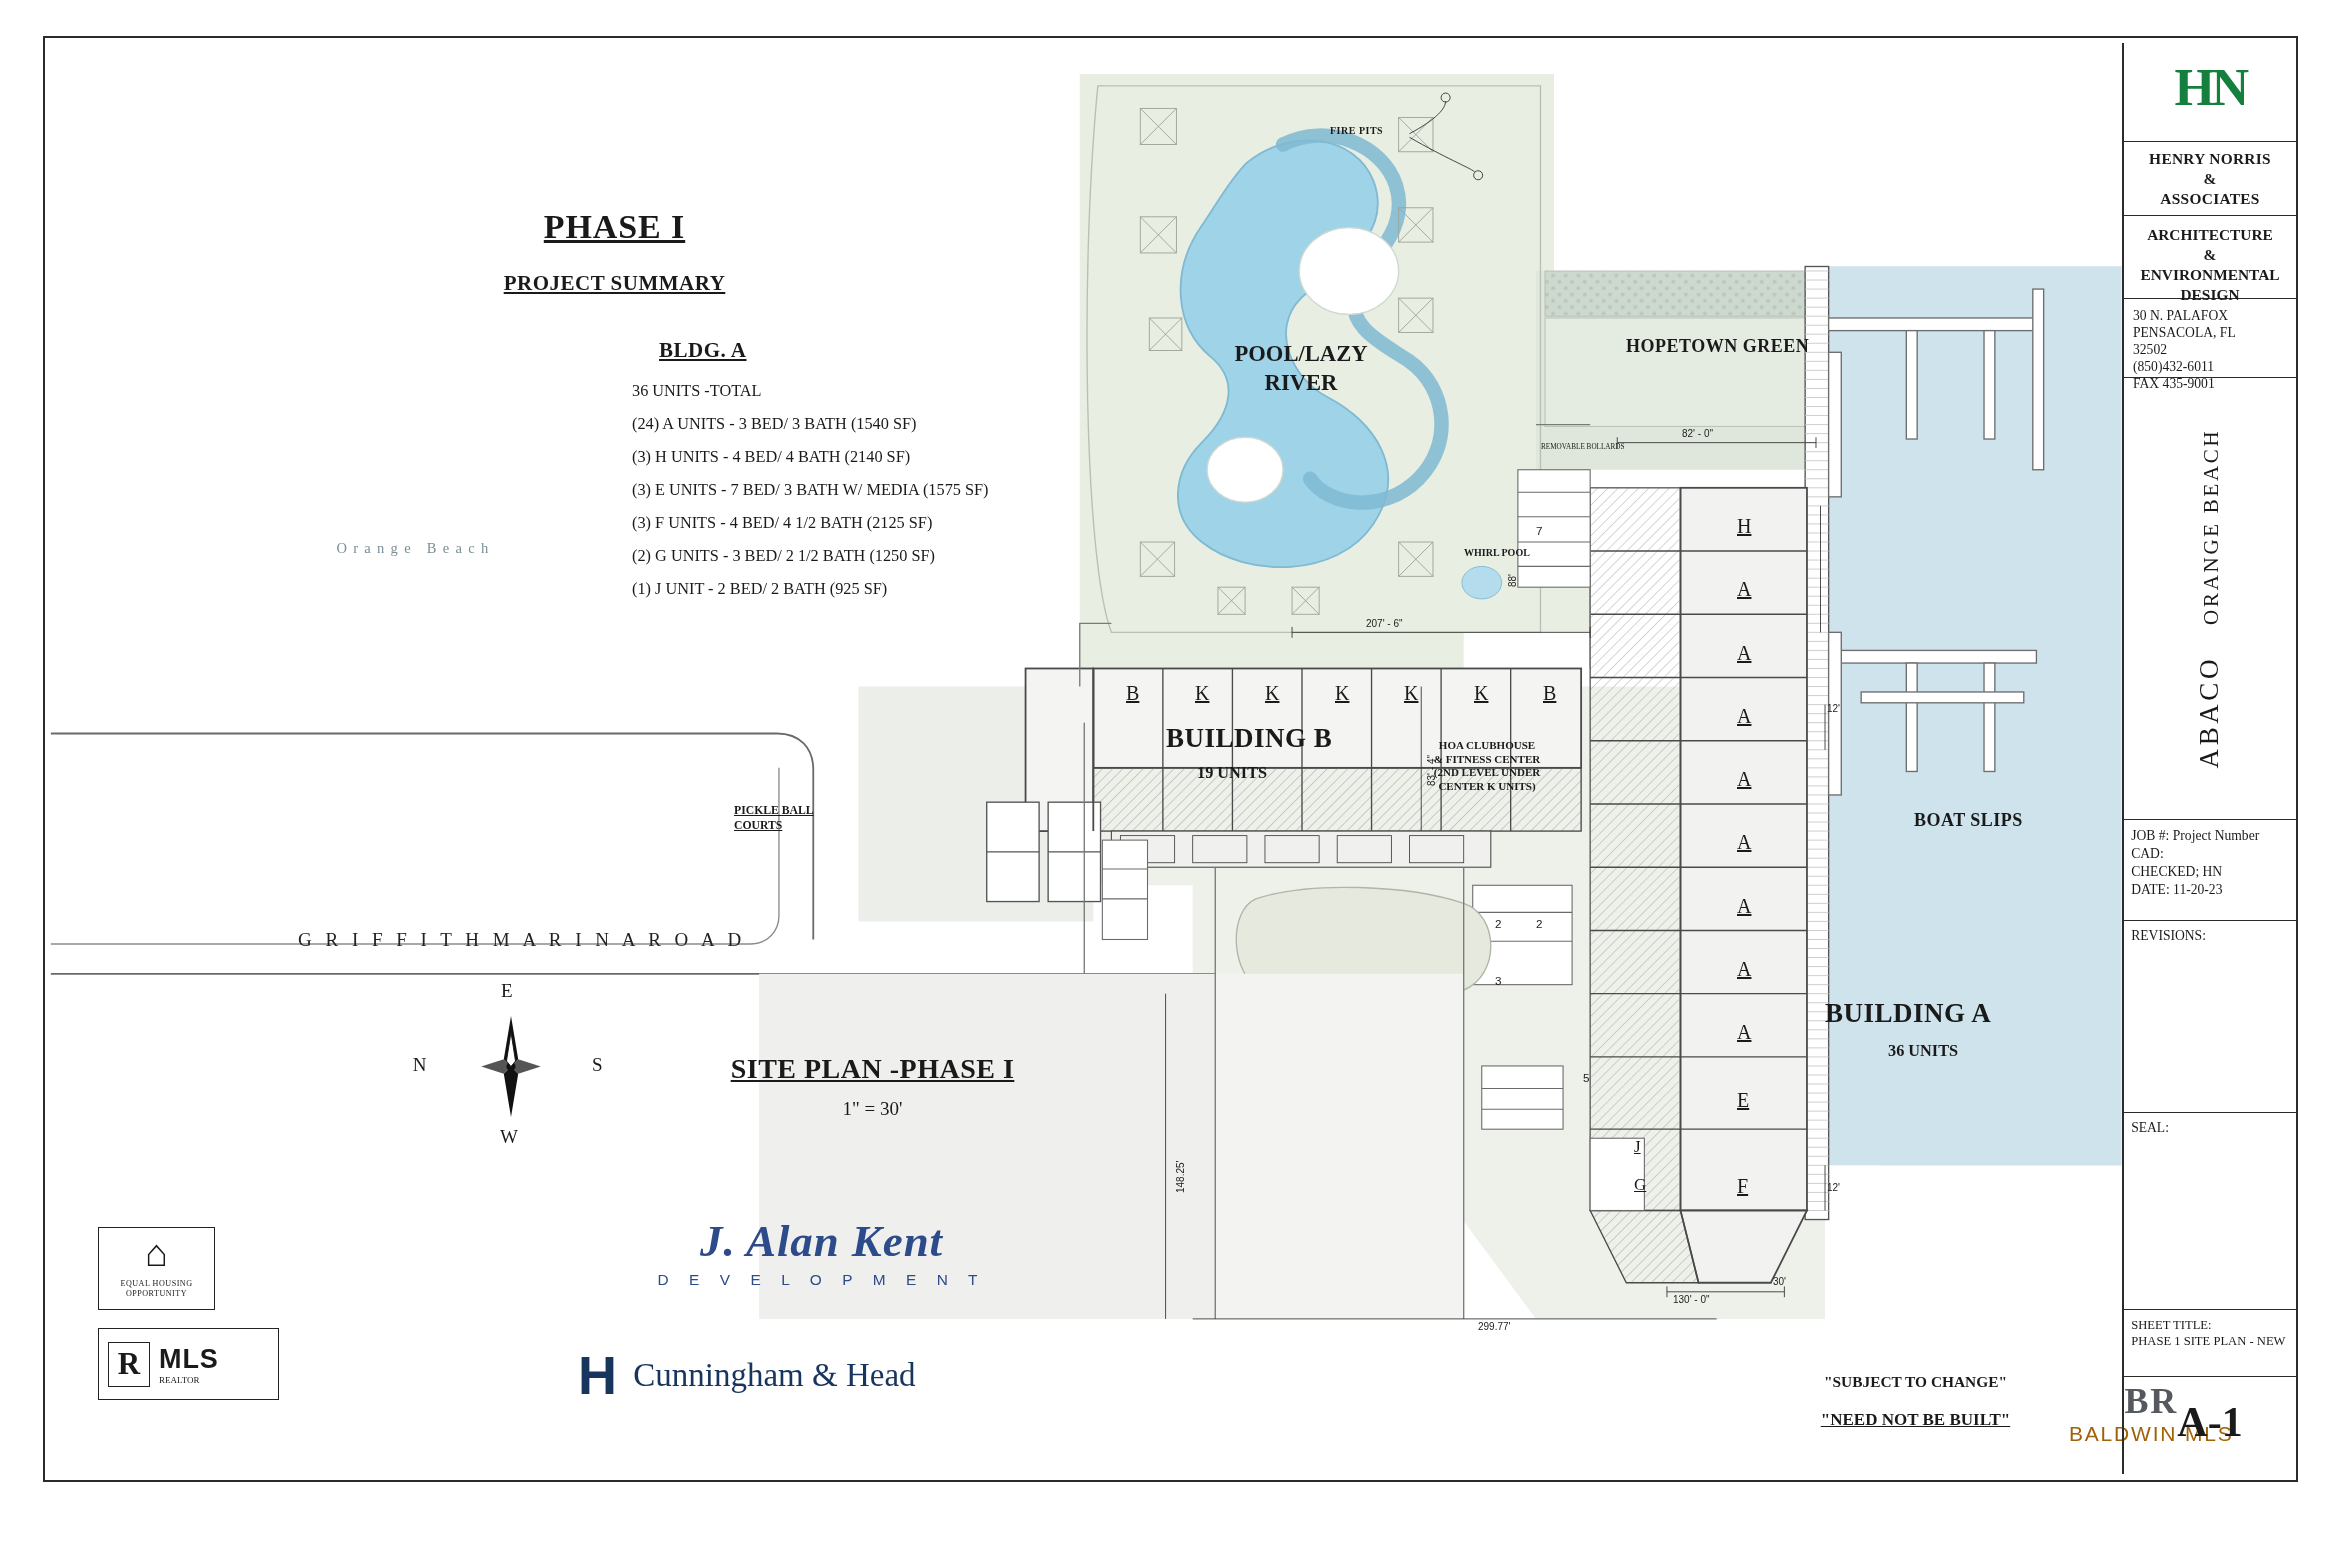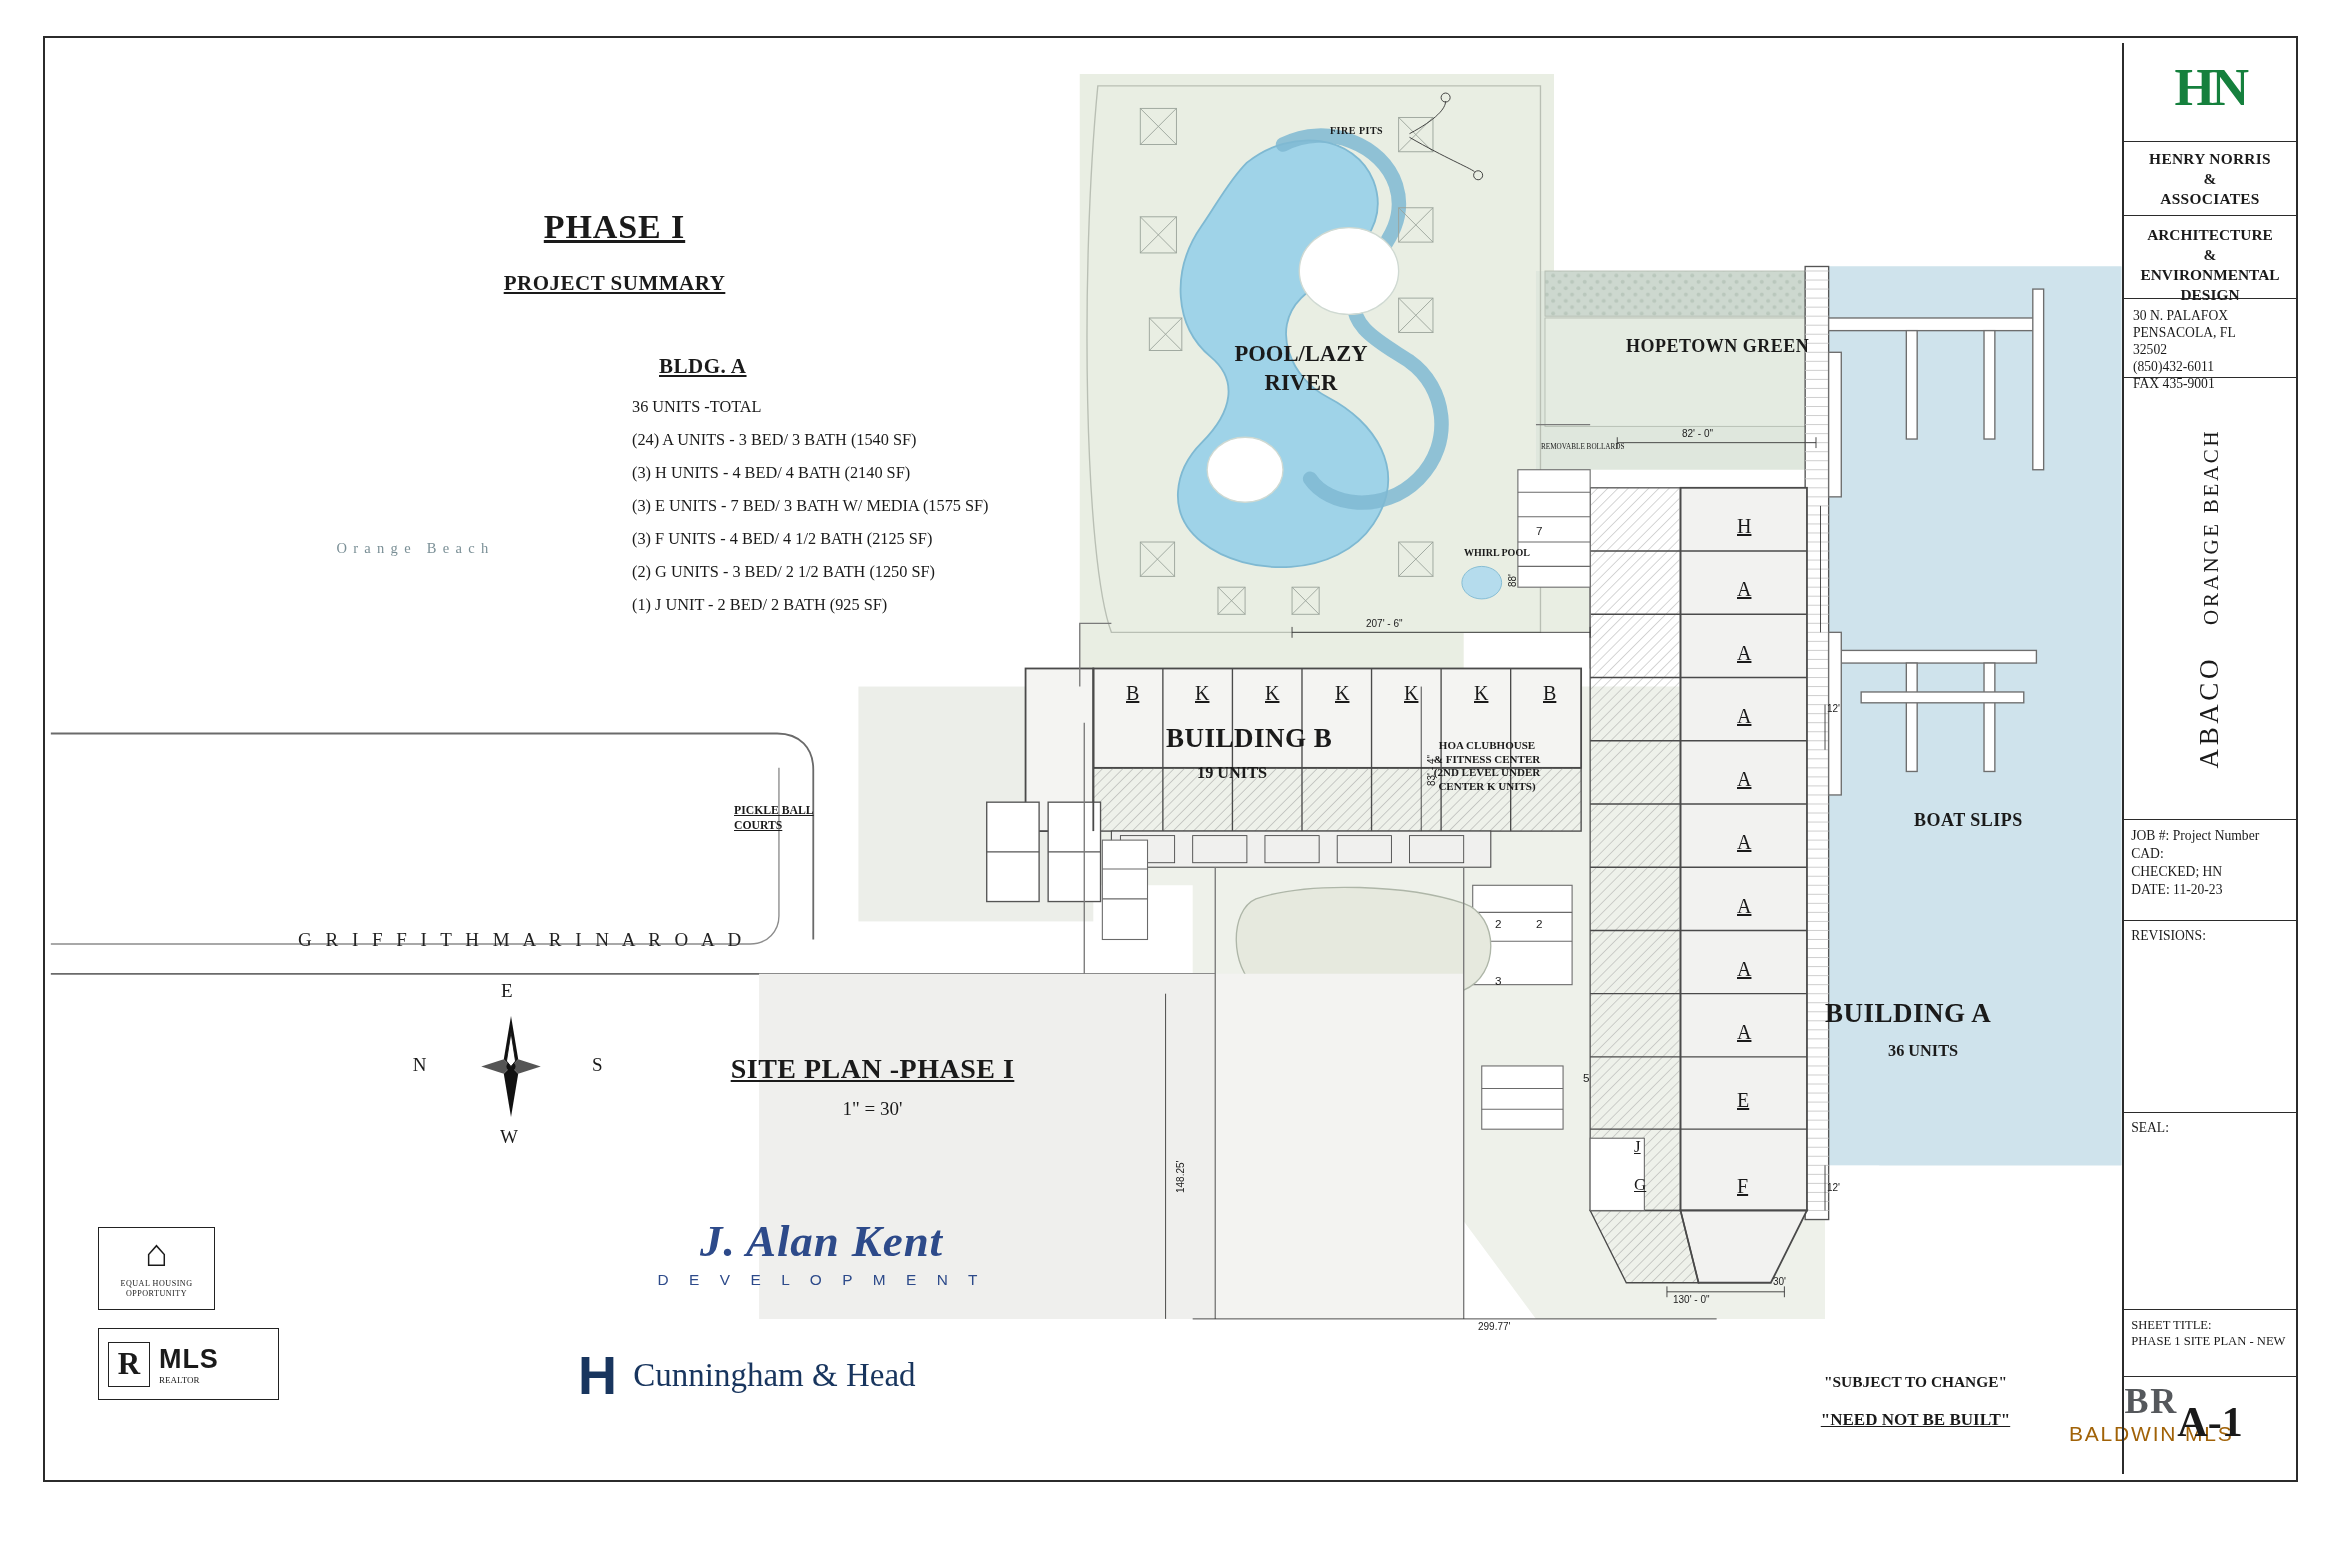--- a/index.html
+++ b/index.html
@@ -28,21 +28,21 @@
   .tb-sheetno{top:1334px;height:98px;border-bottom:none;}
   .sheetno{font-size:42px;font-weight:bold;line-height:90px;font-family:"Liberation Serif",serif;}
 
   
   .phase-title{position:absolute;left:488px;top:208px;width:253px;text-align:center;font-size:34px;font-weight:bold;letter-spacing:0.9px;text-decoration:underline;}
   .proj-summary{position:absolute;left:452px;top:271px;width:325px;text-align:center;font-size:21px;font-weight:bold;letter-spacing:0.5px;text-decoration:underline;}
 
   .bldg-col{position:absolute;font-size:16.3px;line-height:33px;}
   .bldg-head{font-weight:bold;font-size:21px;text-decoration:underline;display:block;text-align:center;margin-bottom:7.2px;letter-spacing:0.5px;}
   #bldgB{left:233px;top:334px;width:389px;text-align:center;}
-  #bldgA{left:632px;top:350px;width:425px;text-align:left;}
+  #bldgA{left:632px;top:334px;width:425px;text-align:left;}
   #bldgA .bldg-head{text-align:left;margin-left:27px;}
   #bldgA .ln{display:block;white-space:nowrap;}
   #bldgB .ln{display:block;white-space:nowrap;}
 
   .abaco-logo{position:absolute;left:226px;top:533px;width:379px;text-align:center;}
   .abaco-word{font-size:41px;letter-spacing:11.7px;color:#7ab0bd;font-family:"Liberation Serif",serif;}
   .abaco-sub{font-size:14.5px;letter-spacing:6.3px;color:#7a8f96;margin-top:7.2px;}
 
   .siteplan-title{position:absolute;left:669px;top:1053px;width:407px;text-align:center;font-size:28px;font-weight:bold;text-decoration:underline;letter-spacing:0.5px;}
   .siteplan-scale{position:absolute;left:669px;top:1098px;width:407px;text-align:center;font-size:19px;}

